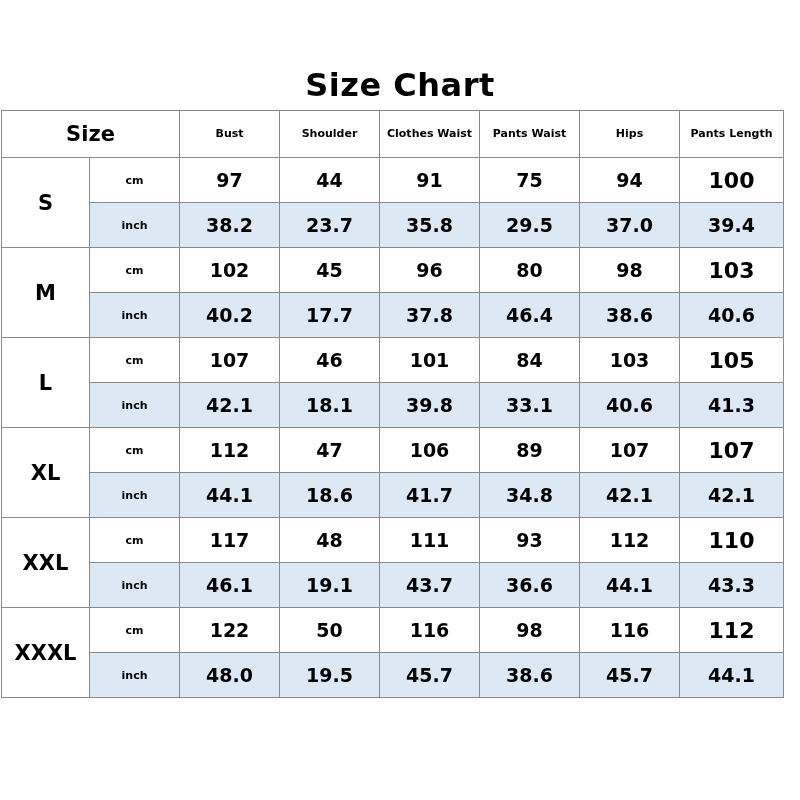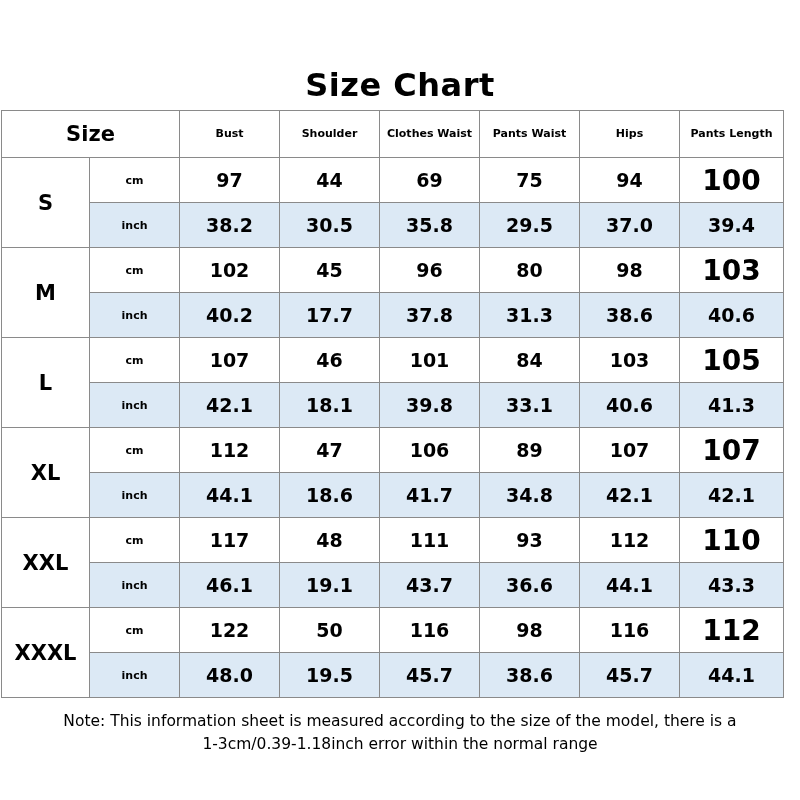--- a/index.html
+++ b/index.html
@@ -56,21 +56,21 @@
   td.size-cell {
     font-size: 21px;
   }
   td.unit-cell {
     font-size: 11px;
   }
   td.val {
     font-size: 19px;
   }
   td.val.big {
-    font-size: 28px;
+    font-size: 22px;
   }
   tr.cm-row td {
     height: 44px;
     background: #ffffff;
   }
   tr.inch-row td {
     height: 44px;
     background: #dce9f5;
   }
   td.size-cell {
@@ -116,29 +116,29 @@
         <th>Pants Length</th>
       </tr>
     </thead>
     <tbody>
 
       <tr class="cm-row">
         <td class="size-cell" rowspan="2">S</td>
         <td class="unit-cell">cm</td>
         <td class="val">97</td>
         <td class="val">44</td>
-        <td class="val">69</td>
+        <td class="val">91</td>
         <td class="val">75</td>
         <td class="val">94</td>
         <td class="val big">100</td>
       </tr>
       <tr class="inch-row">
         <td class="unit-cell">inch</td>
         <td class="val">38.2</td>
-        <td class="val">30.5</td>
+        <td class="val">23.7</td>
         <td class="val">35.8</td>
         <td class="val">29.5</td>
         <td class="val">37.0</td>
         <td class="val">39.4</td>
       </tr>
 
       <tr class="cm-row">
         <td class="size-cell" rowspan="2">M</td>
         <td class="unit-cell">cm</td>
         <td class="val">102</td>
@@ -146,21 +146,21 @@
         <td class="val">96</td>
         <td class="val">80</td>
         <td class="val">98</td>
         <td class="val big">103</td>
       </tr>
       <tr class="inch-row">
         <td class="unit-cell">inch</td>
         <td class="val">40.2</td>
         <td class="val">17.7</td>
         <td class="val">37.8</td>
-        <td class="val">31.3</td>
+        <td class="val">46.4</td>
         <td class="val">38.6</td>
         <td class="val">40.6</td>
       </tr>
 
       <tr class="cm-row">
         <td class="size-cell" rowspan="2">L</td>
         <td class="unit-cell">cm</td>
         <td class="val">107</td>
         <td class="val">46</td>
         <td class="val">101</td>
@@ -234,15 +234,14 @@
         <td class="val">19.5</td>
         <td class="val">45.7</td>
         <td class="val">38.6</td>
         <td class="val">45.7</td>
         <td class="val">44.1</td>
       </tr>
 
     </tbody>
   </table>
 
-  <div class="note">Note: This information sheet is measured according to the size of the model, there is a 1-3cm/0.39-1.18inch error within the normal range</div>
 
 </div>
 
 </body></html>

